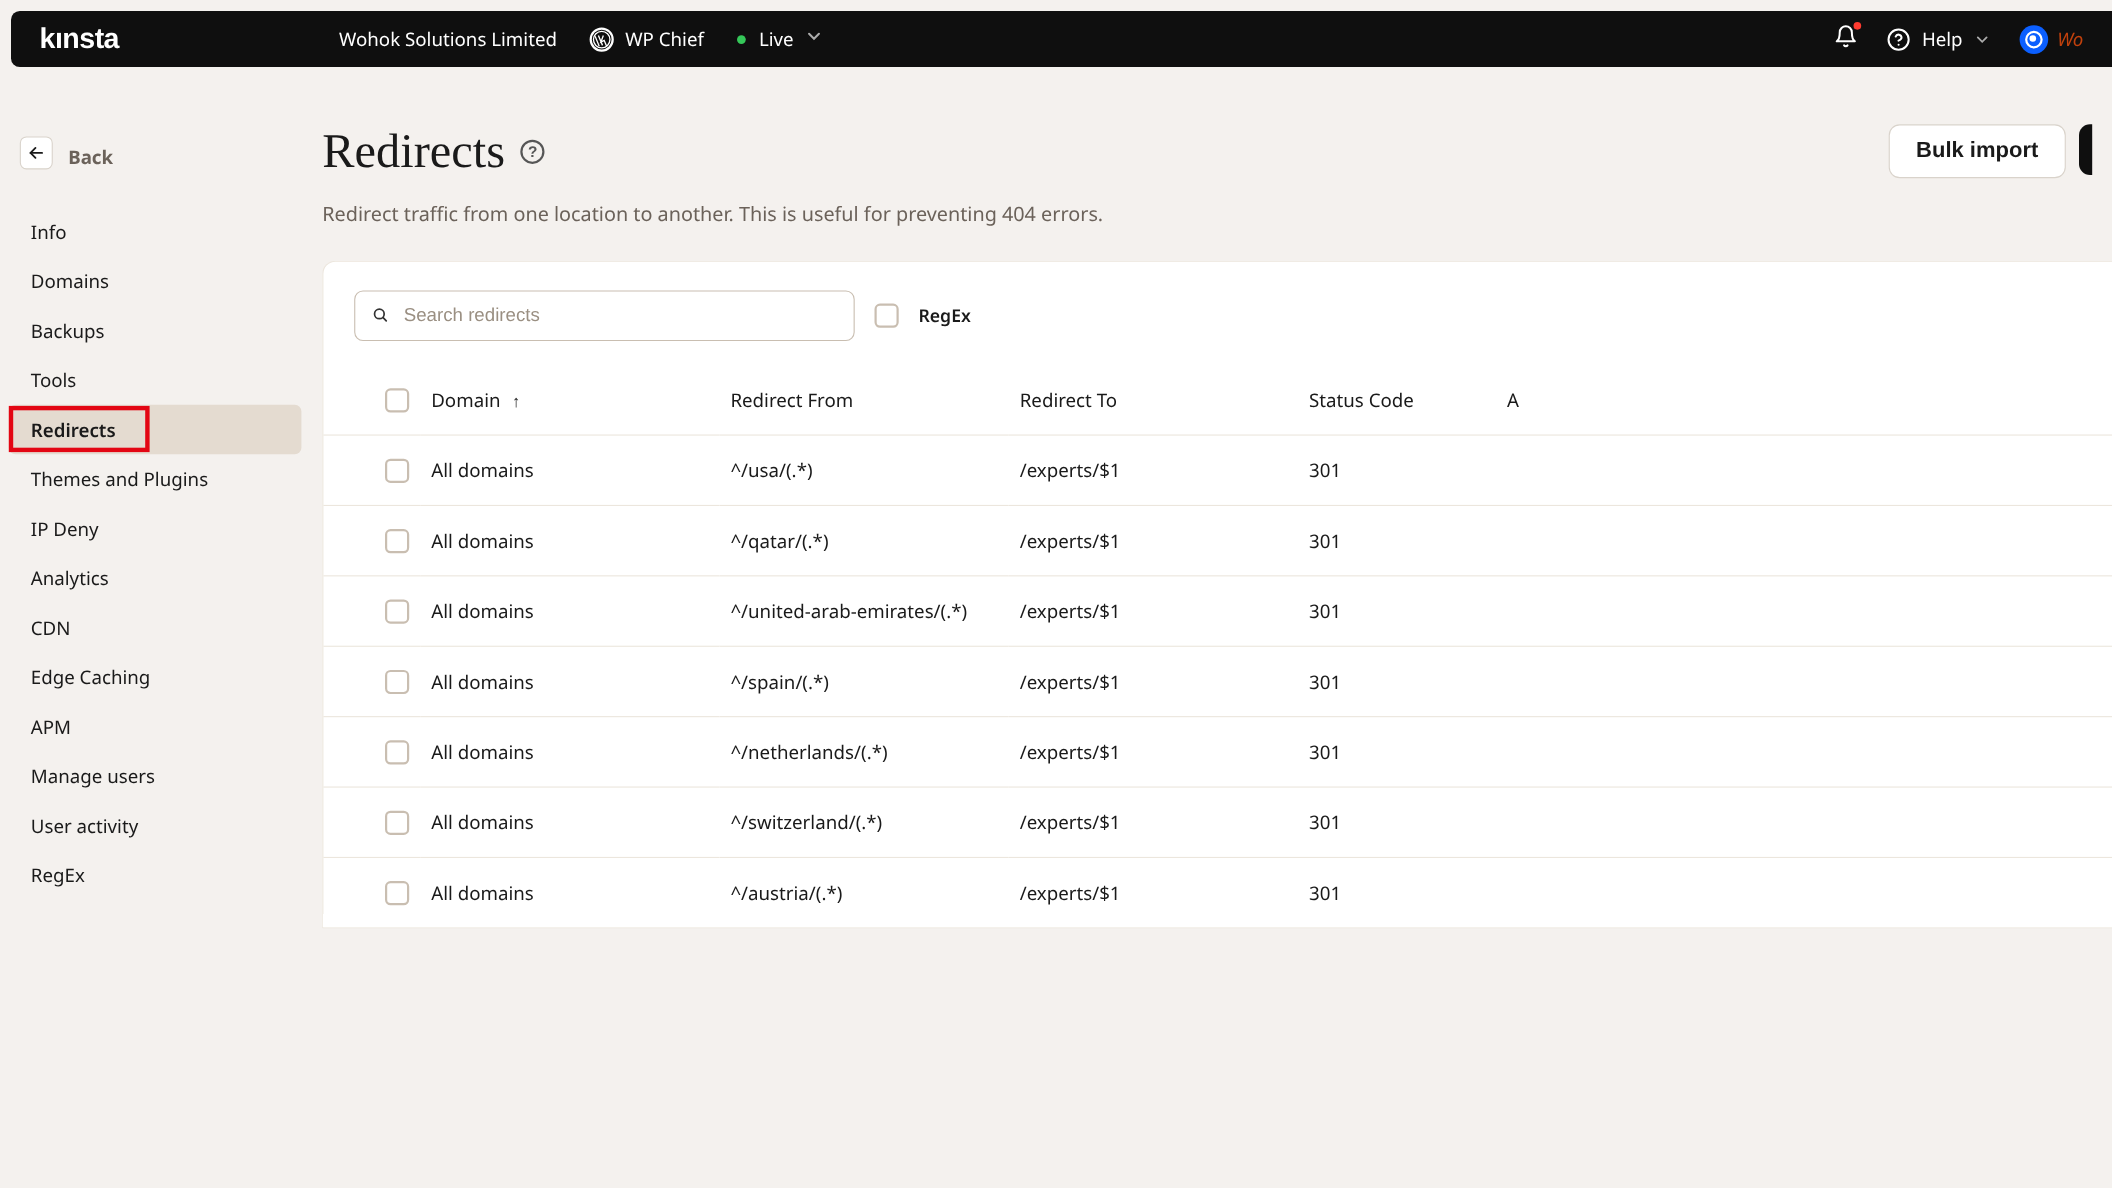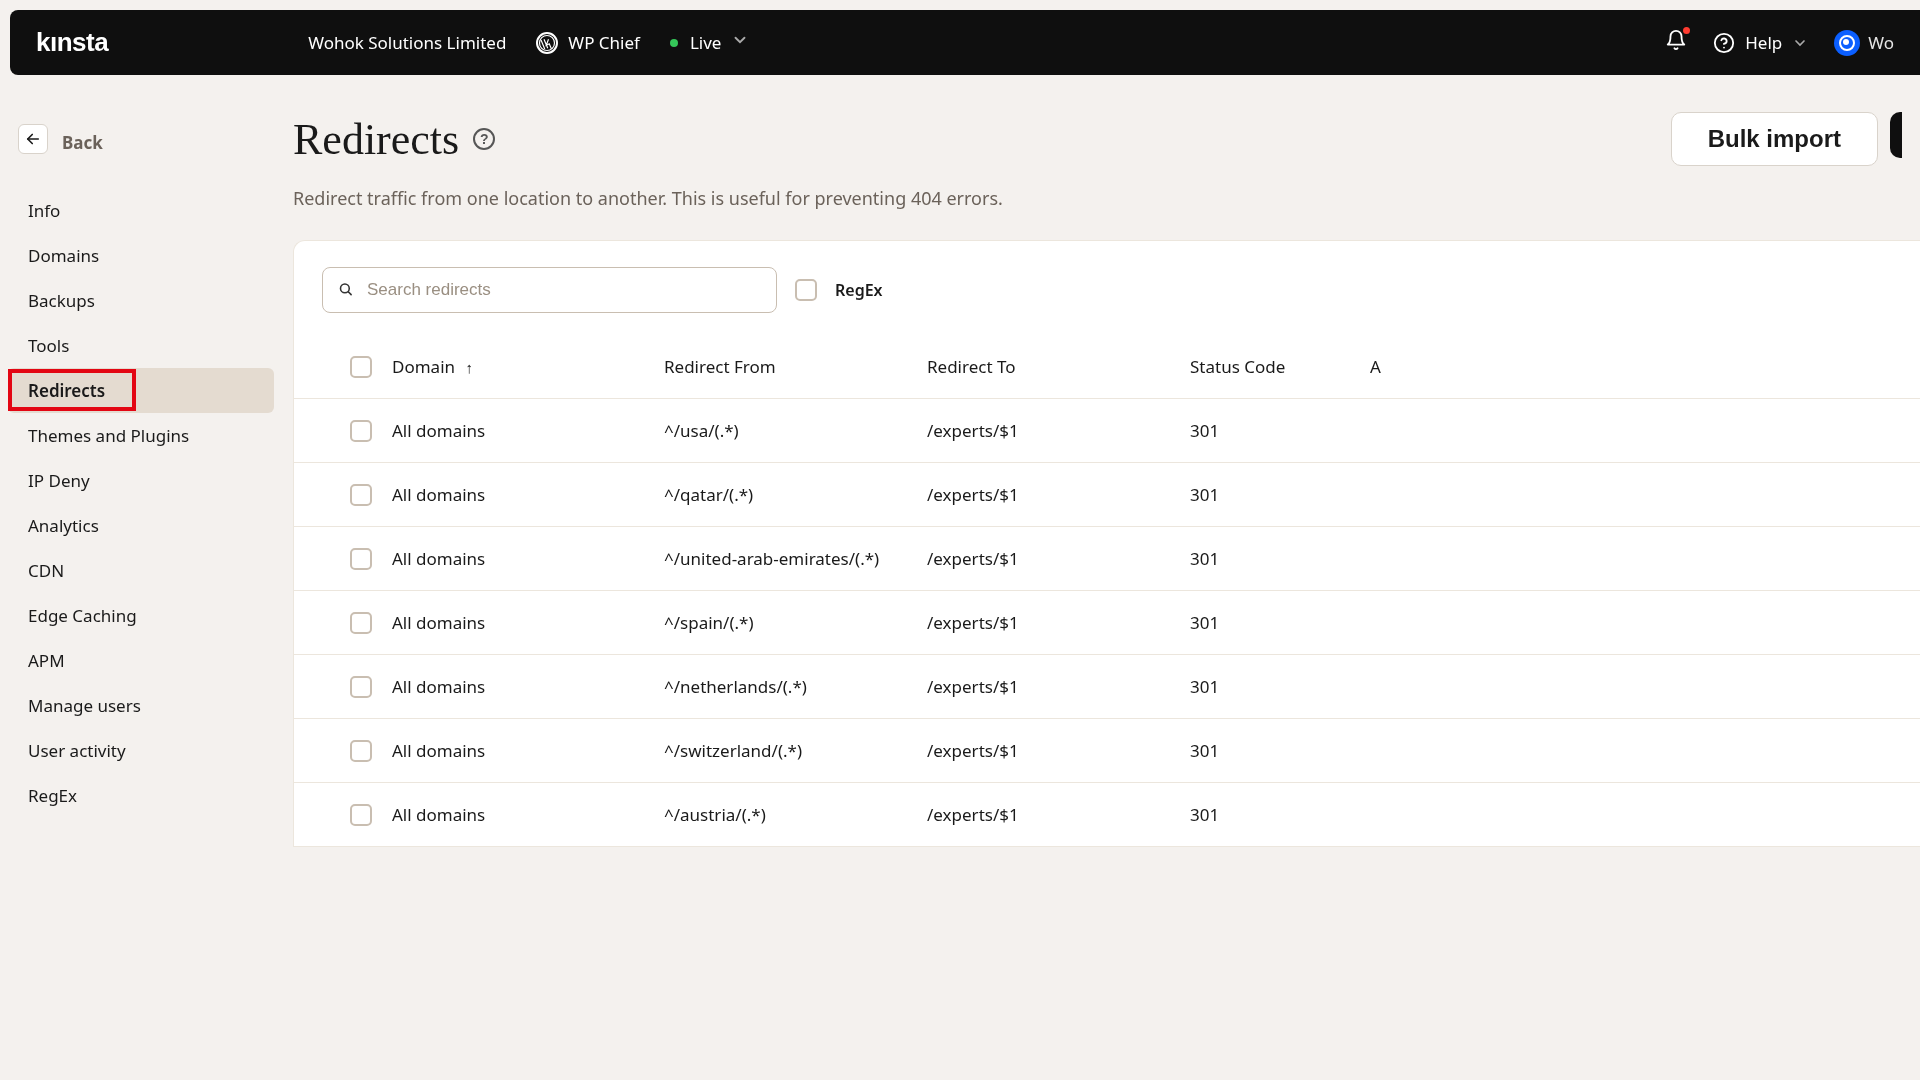--- a/index.html
+++ b/index.html
@@ -17,21 +17,21 @@
   width: 1456px;
   height: 819px;
 }
 
 
 .topbar {
   position: absolute;
   top: 10px;
   left: 10px;
   right: 0;
-  height: 65px;
+  height: 51px;
   background: #0f0f0f;
   display: flex;
   align-items: center;
   padding: 0 26px;
   border-radius: 8px 0 0 8px;
 }
 
 .logo {
   color: #fff;
   font-size: 26px;
@@ -138,22 +138,23 @@
   width: 6px;
   height: 6px;
   background: #fff;
   border-radius: 50%;
   position: absolute;
   top: 2px;
   left: 2px;
 }
 
 .user-short {
-  color: #e5e5e5;
+  color: #c2410c;
   margin-left: 8px;
+  font-style: italic;
 }
 
 
 .back-row {
   position: absolute;
   top: 124px;
   left: 18px;
   display: flex;
   align-items: flex-end;
   gap: 14px;
@@ -250,22 +251,22 @@
 
 .title-actions {
   display: flex;
   gap: 12px;
 }
 
 .bulk-btn {
   background: #fff;
   border: 1px solid #d9d3cb;
   border-radius: 10px;
-  padding: 12px 36px;
-  font-size: 24px;
+  padding: 12px 24px;
+  font-size: 20px;
   font-weight: 600;
   cursor: pointer;
   color: #1a1a1a;
 }
 
 .add-btn {
   background: #0f0f0f;
   border: none;
   border-radius: 10px 0 0 10px;
   width: 12px;

